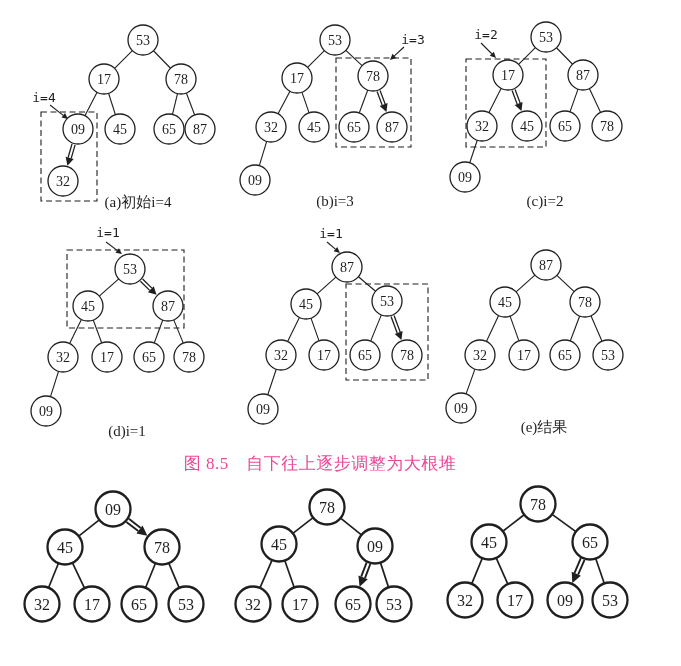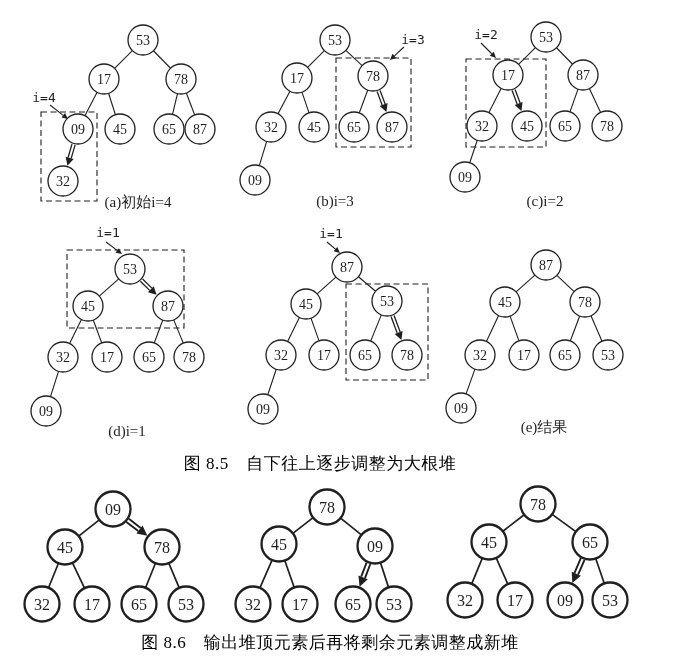--- a/index.html
+++ b/index.html
@@ -1,20 +1,20 @@
 <!DOCTYPE html>
 <html><head>
 <meta charset="utf-8">
 <style>
   html,body{margin:0;padding:0;background:#ffffff;}
   .page{position:relative;width:681px;height:666px;background:#ffffff;overflow:hidden;
         font-family:"Liberation Serif","DejaVu Serif",serif;}
   #diagram{position:absolute;left:0;top:0;}
   .fig-caption{position:absolute;font-family:"Liberation Serif","DejaVu Serif",serif;
-        font-size:17px;color:#000000;text-align:center;letter-spacing:0.5px;white-space:nowrap;}
+        font-size:17px;color:#ec4899;text-align:center;letter-spacing:0.5px;white-space:nowrap;}
   #cap-fig85{left:20px;width:600px;top:452px;}
   #cap-fig86{left:20px;width:620px;top:631px;}
 </style>
 </head>
 <body>
 
 <div class="page">
   <svg id="diagram" width="681" height="666" viewBox="0 0 681 666">
       <g>
         <rect x="41" y="112" width="56" height="89" fill="none" stroke="#1f1f1f" stroke-width="1.1" stroke-dasharray="6 3.5"></rect>
@@ -268,14 +268,13 @@
         <text x="465" y="605.6" text-anchor="middle" font-family="&quot;Liberation Serif&quot;,&quot;DejaVu Serif&quot;,serif" font-size="16" fill="#1f1f1f">32</text>
         <circle cx="515" cy="600" r="17.5" fill="#ffffff" stroke="#1f1f1f" stroke-width="2.3"></circle>
         <text x="515" y="605.6" text-anchor="middle" font-family="&quot;Liberation Serif&quot;,&quot;DejaVu Serif&quot;,serif" font-size="16" fill="#1f1f1f">17</text>
         <circle cx="565" cy="600" r="17.5" fill="#ffffff" stroke="#1f1f1f" stroke-width="2.3"></circle>
         <text x="565" y="605.6" text-anchor="middle" font-family="&quot;Liberation Serif&quot;,&quot;DejaVu Serif&quot;,serif" font-size="16" fill="#1f1f1f">09</text>
         <circle cx="610" cy="600" r="17.5" fill="#ffffff" stroke="#1f1f1f" stroke-width="2.3"></circle>
         <text x="610" y="605.6" text-anchor="middle" font-family="&quot;Liberation Serif&quot;,&quot;DejaVu Serif&quot;,serif" font-size="16" fill="#1f1f1f">53</text>
       </g>
     </svg>
   <div class="fig-caption" id="cap-fig85">图 8.5　自下往上逐步调整为大根堆</div>
-  <div class="fig-caption" id="cap-fig86">图 8.6　输出堆顶元素后再将剩余元素调整成新堆</div>
 </div>
 
 </body></html>

